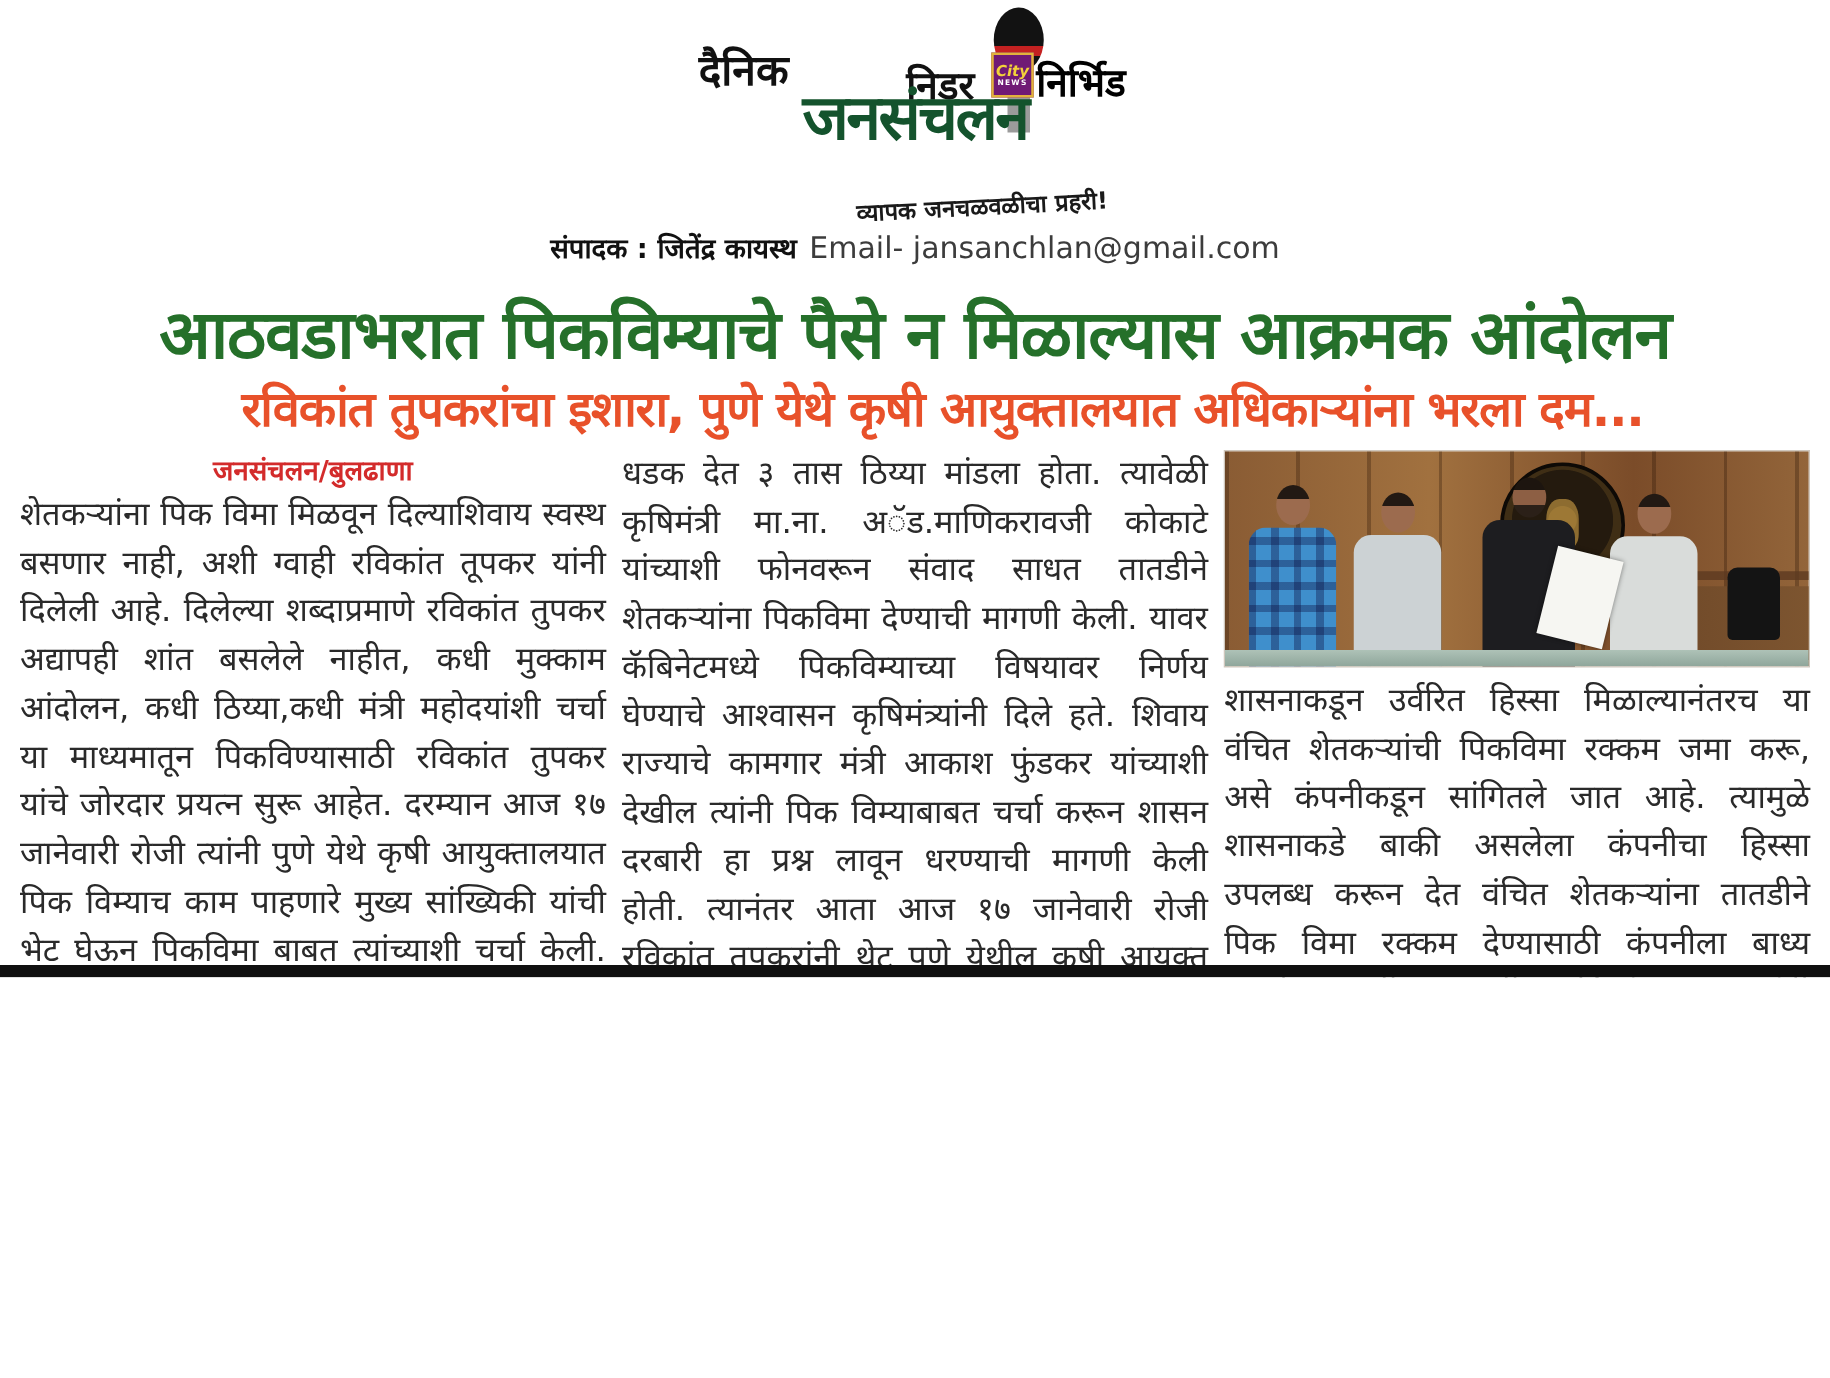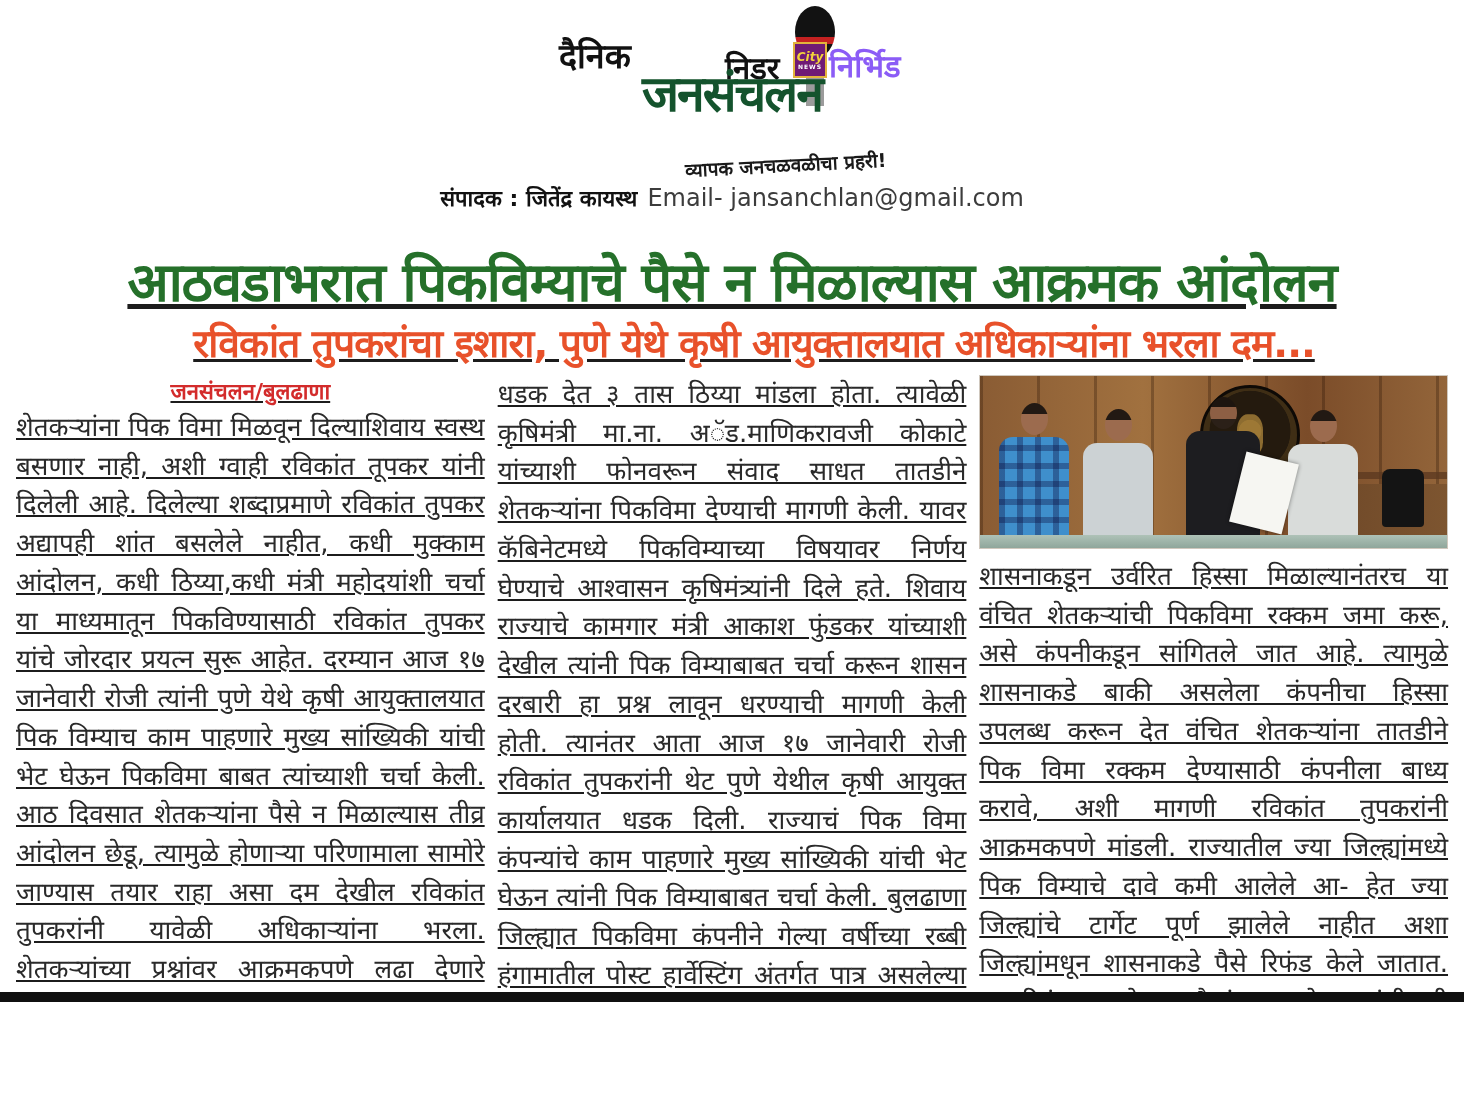--- a/index.html
+++ b/index.html
@@ -1,48 +1,47 @@
 <!DOCTYPE html>
 <html><head>
 <meta charset="utf-8">
 <style>
   html,body{margin:0;padding:0;background:#ffffff;}
   .page{
     position:relative;
-    width:1464px;height:1002px;
+    width:1464px;height:782px;
     background:#ffffff;
     overflow:hidden;
     font-family:"DejaVu Sans", sans-serif;
     color:#1c1c1c;
-    text-decoration:underline;
   }
 
   
   .masthead{position:relative;width:430px;height:222px;margin:6px auto 0;}
   .daily{position:absolute;left:42px;top:26px;font-size:34px;font-weight:bold;color:#111;}
   .mic-head{position:absolute;left:278px;top:0;width:40px;height:52px;border-radius:50%;
     background:linear-gradient(180deg,#121212 0 60%,#c42121 60% 74%,#121212 74% 100%);}
   .mic-stem{position:absolute;left:289px;top:48px;width:18px;height:52px;background:#9b9b9b;}
   .nidar{position:absolute;left:208px;top:40px;font-size:31px;font-weight:bold;color:#111;}
-  .nirbhid{position:absolute;left:312px;top:38px;font-size:31px;font-weight:bold;color:#8b5cf6;}
+  .nirbhid{position:absolute;left:312px;top:38px;font-size:31px;font-weight:bold;color:#000000;}
   .citybox{position:absolute;left:276px;top:36px;width:30px;height:32px;background:#701a75;
     border:2px solid #e2b33c;display:flex;flex-direction:column;align-items:center;justify-content:center;z-index:3;}
   .citybox .c1{color:#f3d23a;font-size:12px;font-weight:bold;font-style:italic;line-height:12px;}
   .citybox .c2{color:#ffffff;font-size:6px;font-weight:bold;line-height:7px;letter-spacing:1px;}
   .mast-title{position:absolute;left:50%;top:58px;transform:translateX(-50%);
     font-size:50px;font-weight:bold;color:#14532d;white-space:nowrap;letter-spacing:-2px;line-height:1.2;}
   .tagline{position:absolute;left:168px;top:146px;font-size:19px;font-weight:bold;color:#1a1a1a;
     transform:rotate(-3deg);white-space:nowrap;z-index:4;}
   .editor-row{position:absolute;left:50%;top:176px;transform:translateX(-50%);
     display:flex;align-items:baseline;gap:10px;white-space:nowrap;}
   .editor{font-size:22px;font-weight:bold;color:#111;}
   .email{font-size:24px;color:#3c3c3c;}
 
   
-  .headline{margin-top:24px;text-align:center;font-size:54px;font-weight:bold;
+  .headline{margin-top:9px;text-align:center;font-size:54px;font-weight:bold;
     color:#25702a;letter-spacing:-1px;line-height:1.15;}
   .subheadline{margin-top:8px;text-align:center;font-size:39px;font-weight:bold;
     color:#e8512a;letter-spacing:-1px;line-height:1.15;margin-left:44px;}
 
   
   .body-columns{display:flex;gap:13px;padding:0 16px;margin-top:8px;}
   .col{flex:1;min-width:0;}
   .byline{text-align:center;color:#d32b2b;font-weight:bold;font-size:22px;margin-bottom:3px;}
   .bodytext{font-size:26px;line-height:1.49;text-align:justify;color:#2a2a2a;}
 

